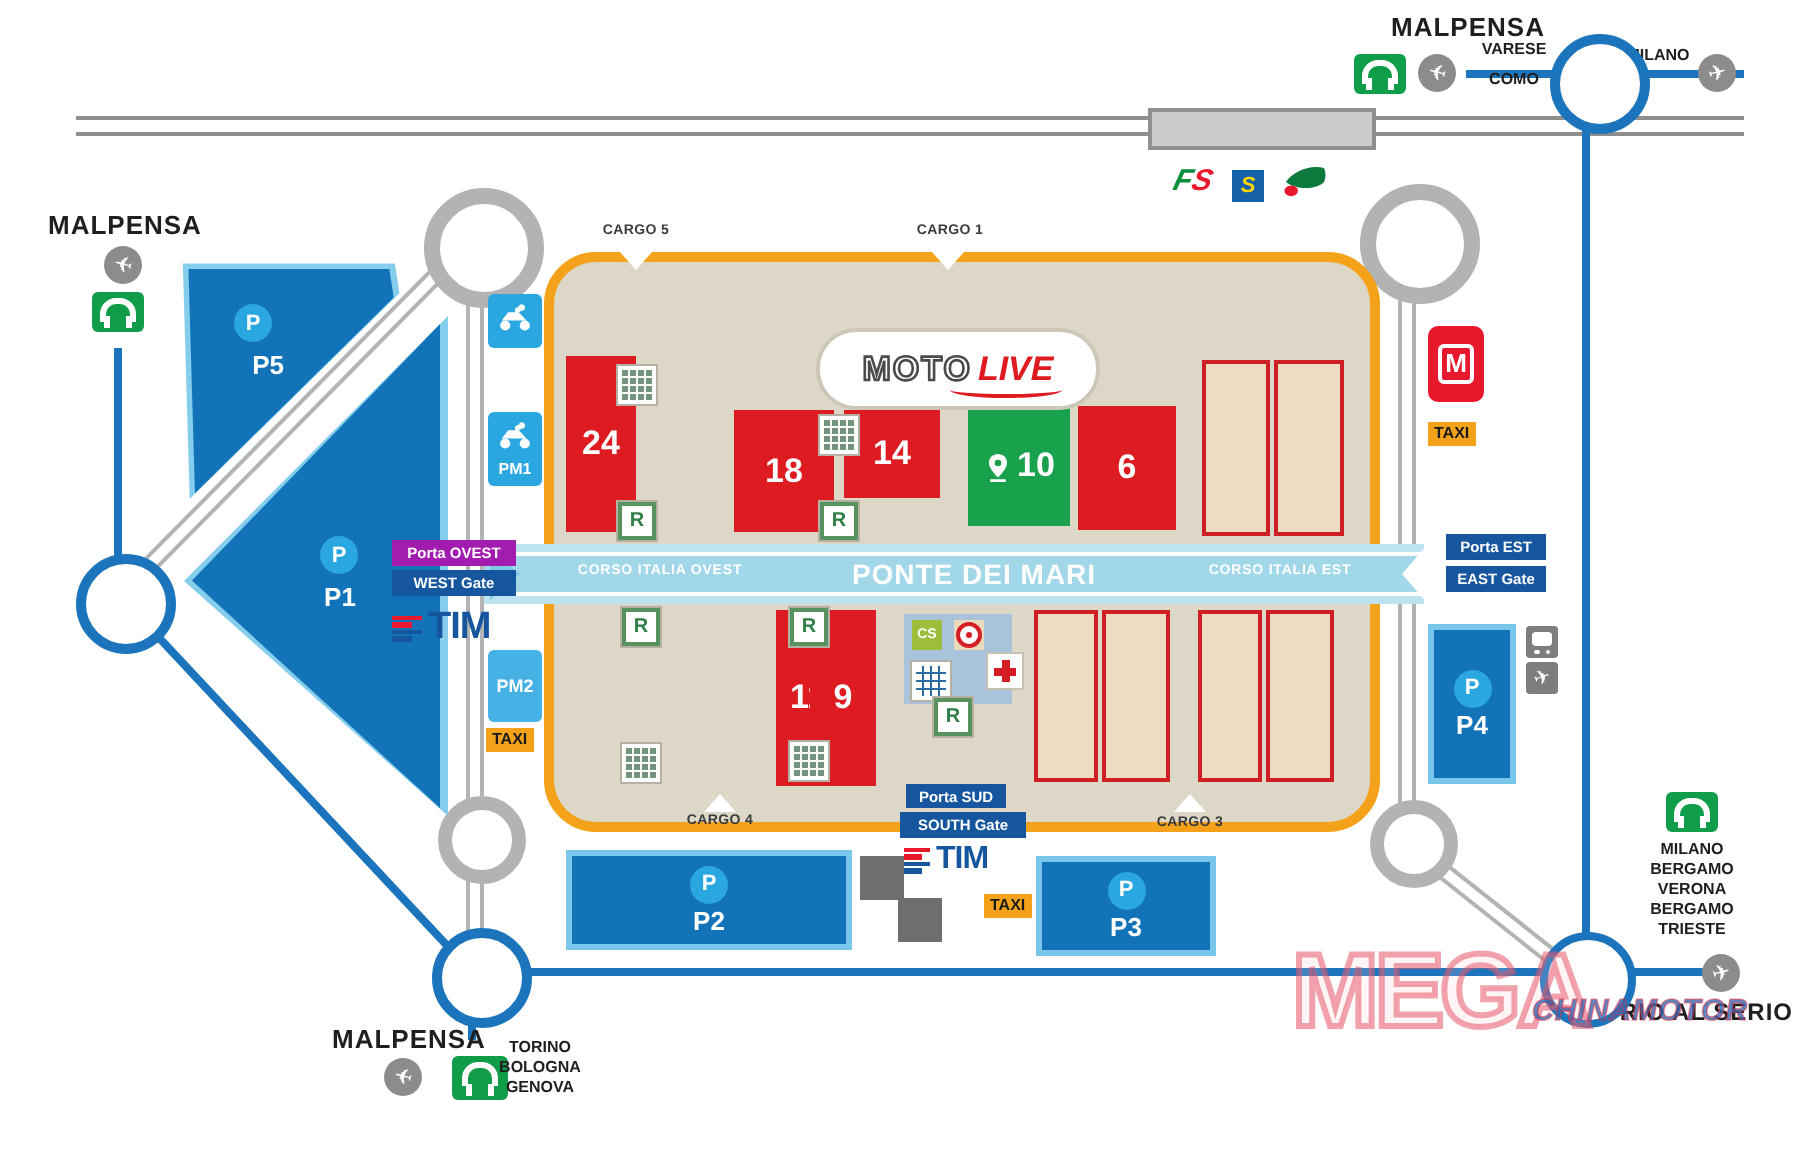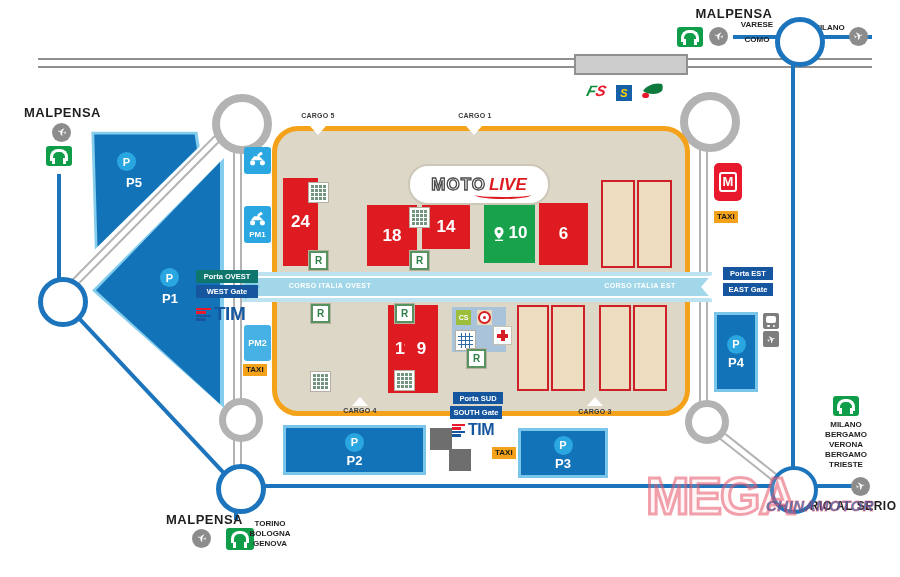--- a/index.html
+++ b/index.html
@@ -22,21 +22,21 @@
   .gicon{position:absolute;width:15px;height:15px;border:2px solid #fff;box-shadow:0 0 0 1px #b5b0a3;
          background-color:#73947f;
          background-image:linear-gradient(#fff 1px,transparent 1px),linear-gradient(90deg,#fff 1px,transparent 1px);
          background-size:4px 4px;background-position:-1px -1px}
   .gicon.blue{background-color:#fff;background-image:linear-gradient(#2e6da4 1px,transparent 1px),linear-gradient(90deg,#2e6da4 1px,transparent 1px)}
   .rbadge{position:absolute;width:15px;height:15px;background:#fff;border:2px solid #57925f;box-shadow:0 0 0 1px #b5b0a3;
           color:#2f7f46;font-size:10px;font-weight:900;display:flex;align-items:center;justify-content:center}
   .taxi{position:absolute;background:#f5a21b;color:#1a1a1a;font-size:8px;font-weight:900;padding:2px 3px;line-height:8px}
   
   .gatebox{position:absolute;color:#fff;font-size:7.5px;font-weight:700;display:flex;align-items:center;justify-content:center;background:#15569f}
-  .gatebox.red{background:#0f766e}
+  .gatebox.red{background:#a21caf}
   
   .pk{position:absolute;background:#1373b9;border:3px solid #7ac6ea;display:flex;flex-direction:column;align-items:center;justify-content:center}
   .pcirc{width:19px;height:19px;border-radius:50%;background:#2aa7e0;color:#fff;font-size:11px;font-weight:900;
          display:flex;align-items:center;justify-content:center}
   .plabel{color:#fff;font-weight:900;font-size:13px;margin-top:1px}
   .pm{position:absolute;background:#2aa7e0;border-radius:3px;display:flex;flex-direction:column;align-items:center;justify-content:center;color:#fff}
   .pmtxt{font-size:8px;font-weight:900}
   
   .aplane{position:absolute;width:19px;height:19px;border-radius:50%;background:#8c8c8c;color:#fff;
           display:flex;align-items:center;justify-content:center;font-size:11px}
@@ -182,20 +182,21 @@
       <span>LIVE</span>
       <span style="position:absolute;left:-14px;bottom:-4px;width:56px;height:6px;border-bottom:2px solid #dd1b21;border-radius:50%"></span>
     </span>
   </div>
 
   <div class="abs" style="left:242px;top:272px;width:470px;height:30px;z-index:5;
        background:linear-gradient(to bottom,#bde3f0 0,#bde3f0 4px,#fff 4px,#fff 6px,#a2d7e9 6px,#a2d7e9 24px,#fff 24px,#fff 26px,#bde3f0 26px,#bde3f0 30px)"></div>
   <div class="abs" style="left:245px;top:274px;width:0;height:0;border-top:13px solid transparent;border-bottom:13px solid transparent;border-left:15px solid #7ecbe3;z-index:6"></div>
   <div class="abs" style="left:701px;top:272px;width:0;height:0;border-top:15px solid transparent;border-bottom:15px solid transparent;border-right:13px solid #fff;z-index:6"></div>
   <div class="abs" style="left:280px;top:282px;width:100px;text-align:center;color:#fff;font-size:7px;font-weight:900;letter-spacing:.4px;z-index:6">CORSO ITALIA OVEST</div>
+  <div class="abs" style="left:392px;top:279px;width:190px;text-align:center;color:#fff;font-size:14px;font-weight:900;letter-spacing:.5px;z-index:6">PONTE DEI MARI</div>
   <div class="abs" style="left:595px;top:282px;width:90px;text-align:center;color:#fff;font-size:7px;font-weight:900;letter-spacing:.4px;z-index:6">CORSO ITALIA EST</div>
 
   <div class="gatebox red" style="left:196px;top:270px;width:62px;height:13px;z-index:7">
       <span>Porta OVEST</span>
     </div>
   <div class="gatebox" style="left:196px;top:285px;width:62px;height:13px;z-index:7">
       <span>WEST Gate</span>
     </div>
   <div class="abs" style="left:196px;top:303px;display:flex;align-items:center;z-index:7">
     <span class="timbars">
@@ -208,21 +209,21 @@
   </div>
   <div class="gatebox" style="left:723px;top:267px;width:50px;height:13px;z-index:7">
       <span>Porta EST</span>
     </div>
   <div class="gatebox" style="left:723px;top:283px;width:50px;height:13px;z-index:7">
       <span>EAST Gate</span>
     </div>
   <div class="gatebox" style="left:453px;top:392px;width:50px;height:12px;z-index:7">
       <span>Porta SUD</span>
     </div>
-  <div class="gatebox" style="left:450px;top:406px;width:52px;height:13px;z-index:7">
+  <div class="gatebox" style="left:450px;top:406px;width:63px;height:13px;z-index:7">
       <span>SOUTH Gate</span>
     </div>
   <div class="abs" style="left:452px;top:421px;display:flex;align-items:center;z-index:7">
     <span class="timbars">
         <i style="width:13px"></i>
         <i style="width:9px"></i>
         <i style="width:13px"></i>
         <i style="width:9px"></i>
       </span>
     <span style="color:#15569f;font-size:16px;font-weight:900;letter-spacing:-.5px">TIM</span>

